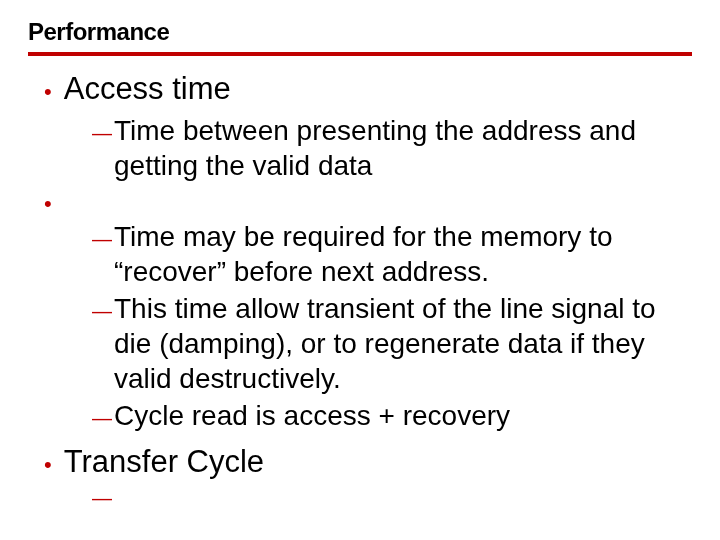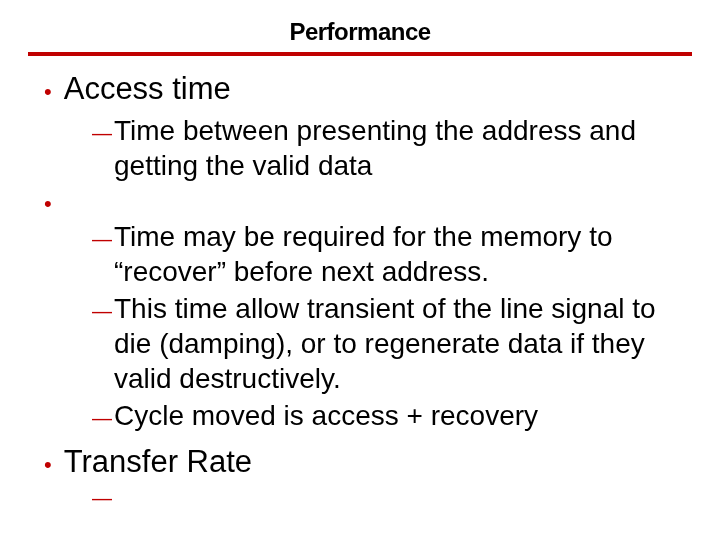--- a/index.html
+++ b/index.html
@@ -9,21 +9,20 @@
       background: #ffffff;
       font-family: Verdana, Geneva, sans-serif;
       padding: 18px 28px;
       color: #000000;
     }
     .title {
       font-size: 24px;
       font-weight: 900;
       letter-spacing: -0.5px;
       margin-bottom: 6px;
-      text-align: center;
     }
     .title-rule {
       border: none;
       border-top: 4px solid #c00000;
       margin-bottom: 14px;
     }
     .bullet-block {
       margin-left: 16px;
       margin-bottom: 6px;
     }
@@ -91,28 +90,28 @@
     <div class="sub-row">
       <span class="sub-dash">—</span>
       <span class="sub-text">Time may be required for the memory to “recover” before next address.</span>
     </div>
     <div class="sub-row">
       <span class="sub-dash">—</span>
       <span class="sub-text">This time allow transient of the line signal to die (damping), or to regenerate data if they valid destructively.</span>
     </div>
     <div class="sub-row">
       <span class="sub-dash">—</span>
-      <span class="sub-text">Cycle moved is access + recovery</span>
+      <span class="sub-text">Cycle read is access + recovery</span>
     </div>
   </div>
 </div>
 
 <div class="bullet-block">
   <div class="bullet-row">
     <span class="bullet-dot">•</span>
-    <span class="bullet-text">Transfer Rate</span>
+    <span class="bullet-text">Transfer Cycle</span>
   </div>
   <div class="sub-block">
     <div class="sub-row">
       <span class="sub-dash">—</span>
     </div>
   </div>
 </div>
 
 </body></html>

